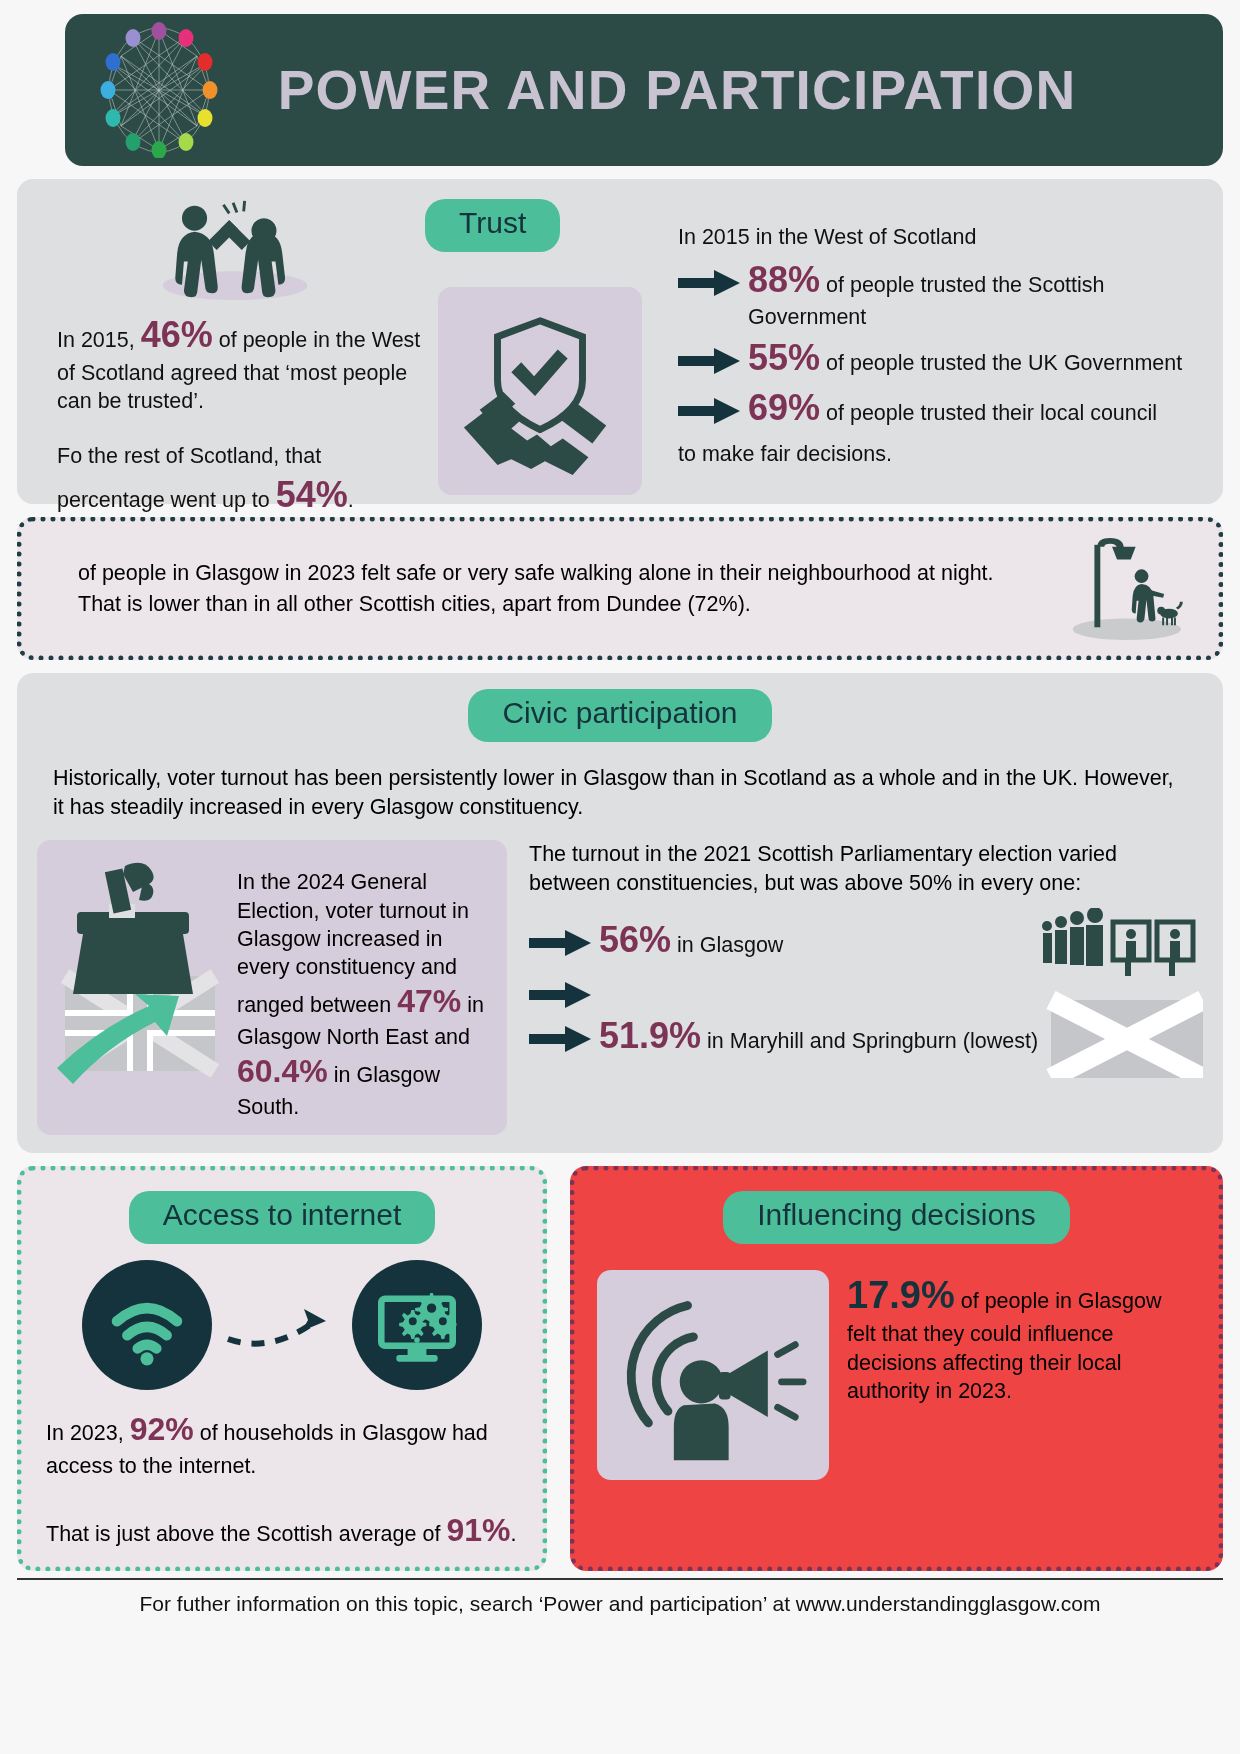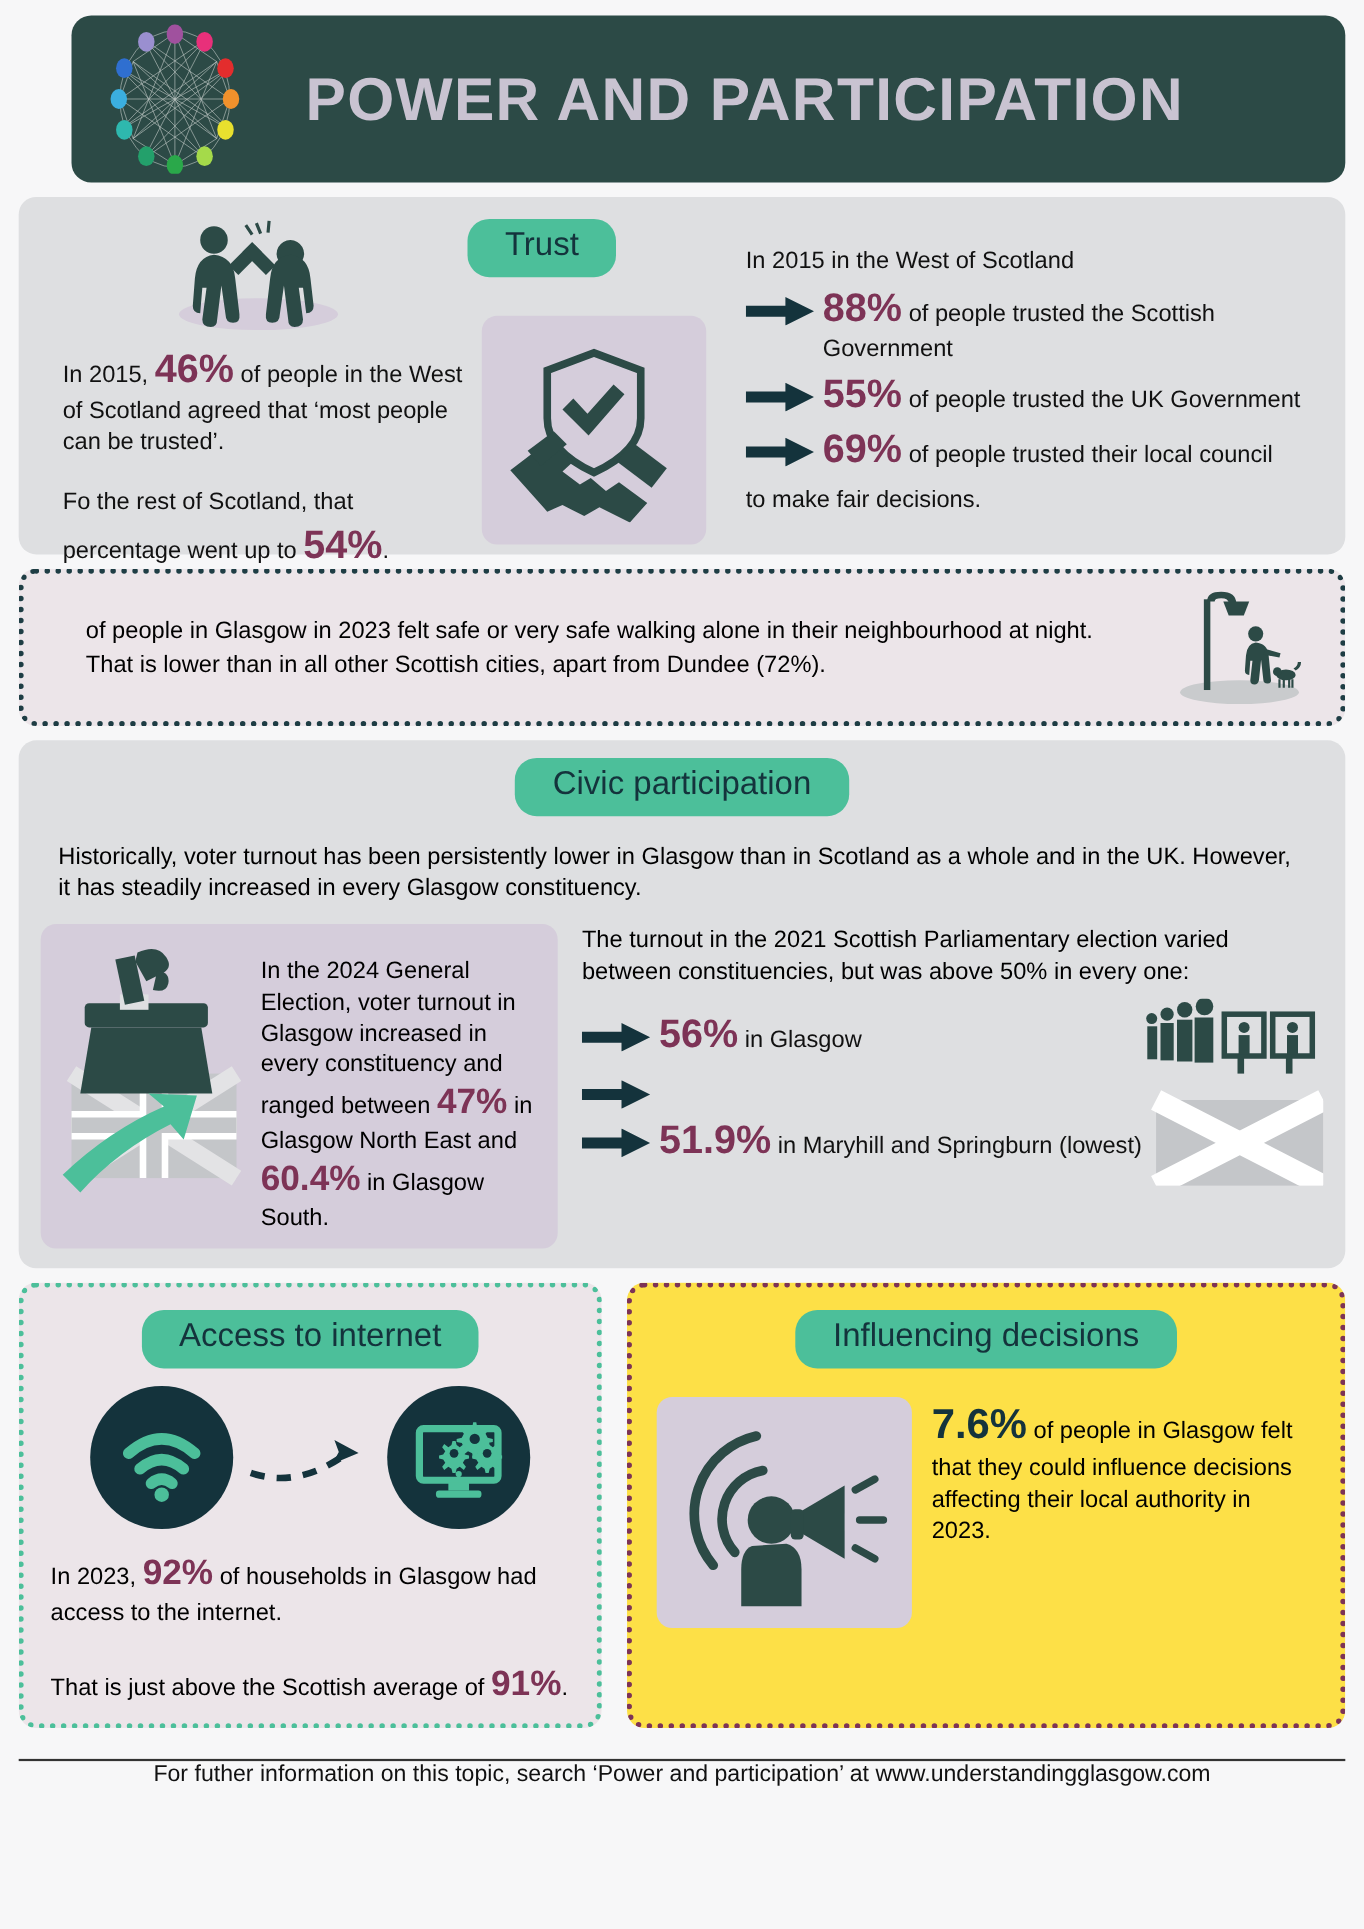--- a/index.html
+++ b/index.html
@@ -108,38 +108,38 @@
   .civic-right-intro { font-size: 21.5px; line-height: 1.34; margin-bottom: 18px; }
   .civic-arrow-row { display: flex; align-items: flex-start; margin-bottom: 4px; position: relative; z-index: 2; }
 
   
   .bottom { display: flex; gap: 23px; margin-top: 13px; }
   .box-green {
     flex: 0 0 530px; background: #ece5e9; border: 5px dotted #4cbf9a;
     border-radius: 16px; padding: 20px 16px 14px; position: relative;
   }
   .box-maroon {
-    flex: 1; background: #fde047; border: 5px dotted #7d3356;
+    flex: 1; background: #ef4444; border: 5px dotted #7d3356;
     border-radius: 16px; padding: 20px 16px 14px; position: relative;
   }
   .net-icons { display: flex; align-items: center; justify-content: center; gap: 10px; margin: 16px 0 12px; }
   .circ { width: 130px; height: 130px; border-radius: 50%; background: #14333c; display:flex; align-items:center; justify-content:center; }
   .internet-text { font-size: 21.5px; line-height: 1.36; padding: 6px 8px 0; }
   .infl-body { display: flex; margin-top: 26px; padding: 0 6px; }
   .megaphone-card {
     flex: 0 0 232px; height: 210px; background: #d5cddb; border-radius: 14px;
     display: flex; align-items: center; justify-content: center;
   }
   .infl-text { flex: 1; padding-left: 18px; font-size: 21.5px; line-height: 1.32; }
   .infl-num { font-size: 38px; font-weight: bold; color: #14333c; }
 
   
   .footer {
-    margin-top: 28px; border-top: 2px solid #333;
-    text-align: center;
+    margin-top: 7px; border-top: 2px solid #333;
+    padding-top: 12px; text-align: center;
     font-size: 21px; color: #111;
   }
   svg { display: block; }
 </style>
 </head>
 <body>
 
 <div class="page">
 
   <div class="header">
@@ -446,21 +446,21 @@
               <rect x="106" y="92" width="12" height="28" rx="4"></rect>
             </g>
             <g stroke="#2c4a46" stroke-width="7" stroke-linecap="round">
               <path d="M166 74 l18 -10"></path>
               <path d="M170 102 l22 0"></path>
               <path d="M166 128 l18 10"></path>
             </g>
           </svg>
         </div>
         <div class="infl-text">
-          <span class="infl-num">7.6%</span><span> of people in Glasgow felt that they could influence decisions affecting their local authority in 2023.</span>
+          <span class="infl-num">17.9%</span><span> of people in Glasgow felt that they could influence decisions affecting their local authority in 2023.</span>
         </div>
       </div>
     </div>
   </div>
 
   <div class="footer">For futher information on this topic, search ‘Power and participation’ at www.understandingglasgow.com</div>
 
 </div>
 
 </body></html>

